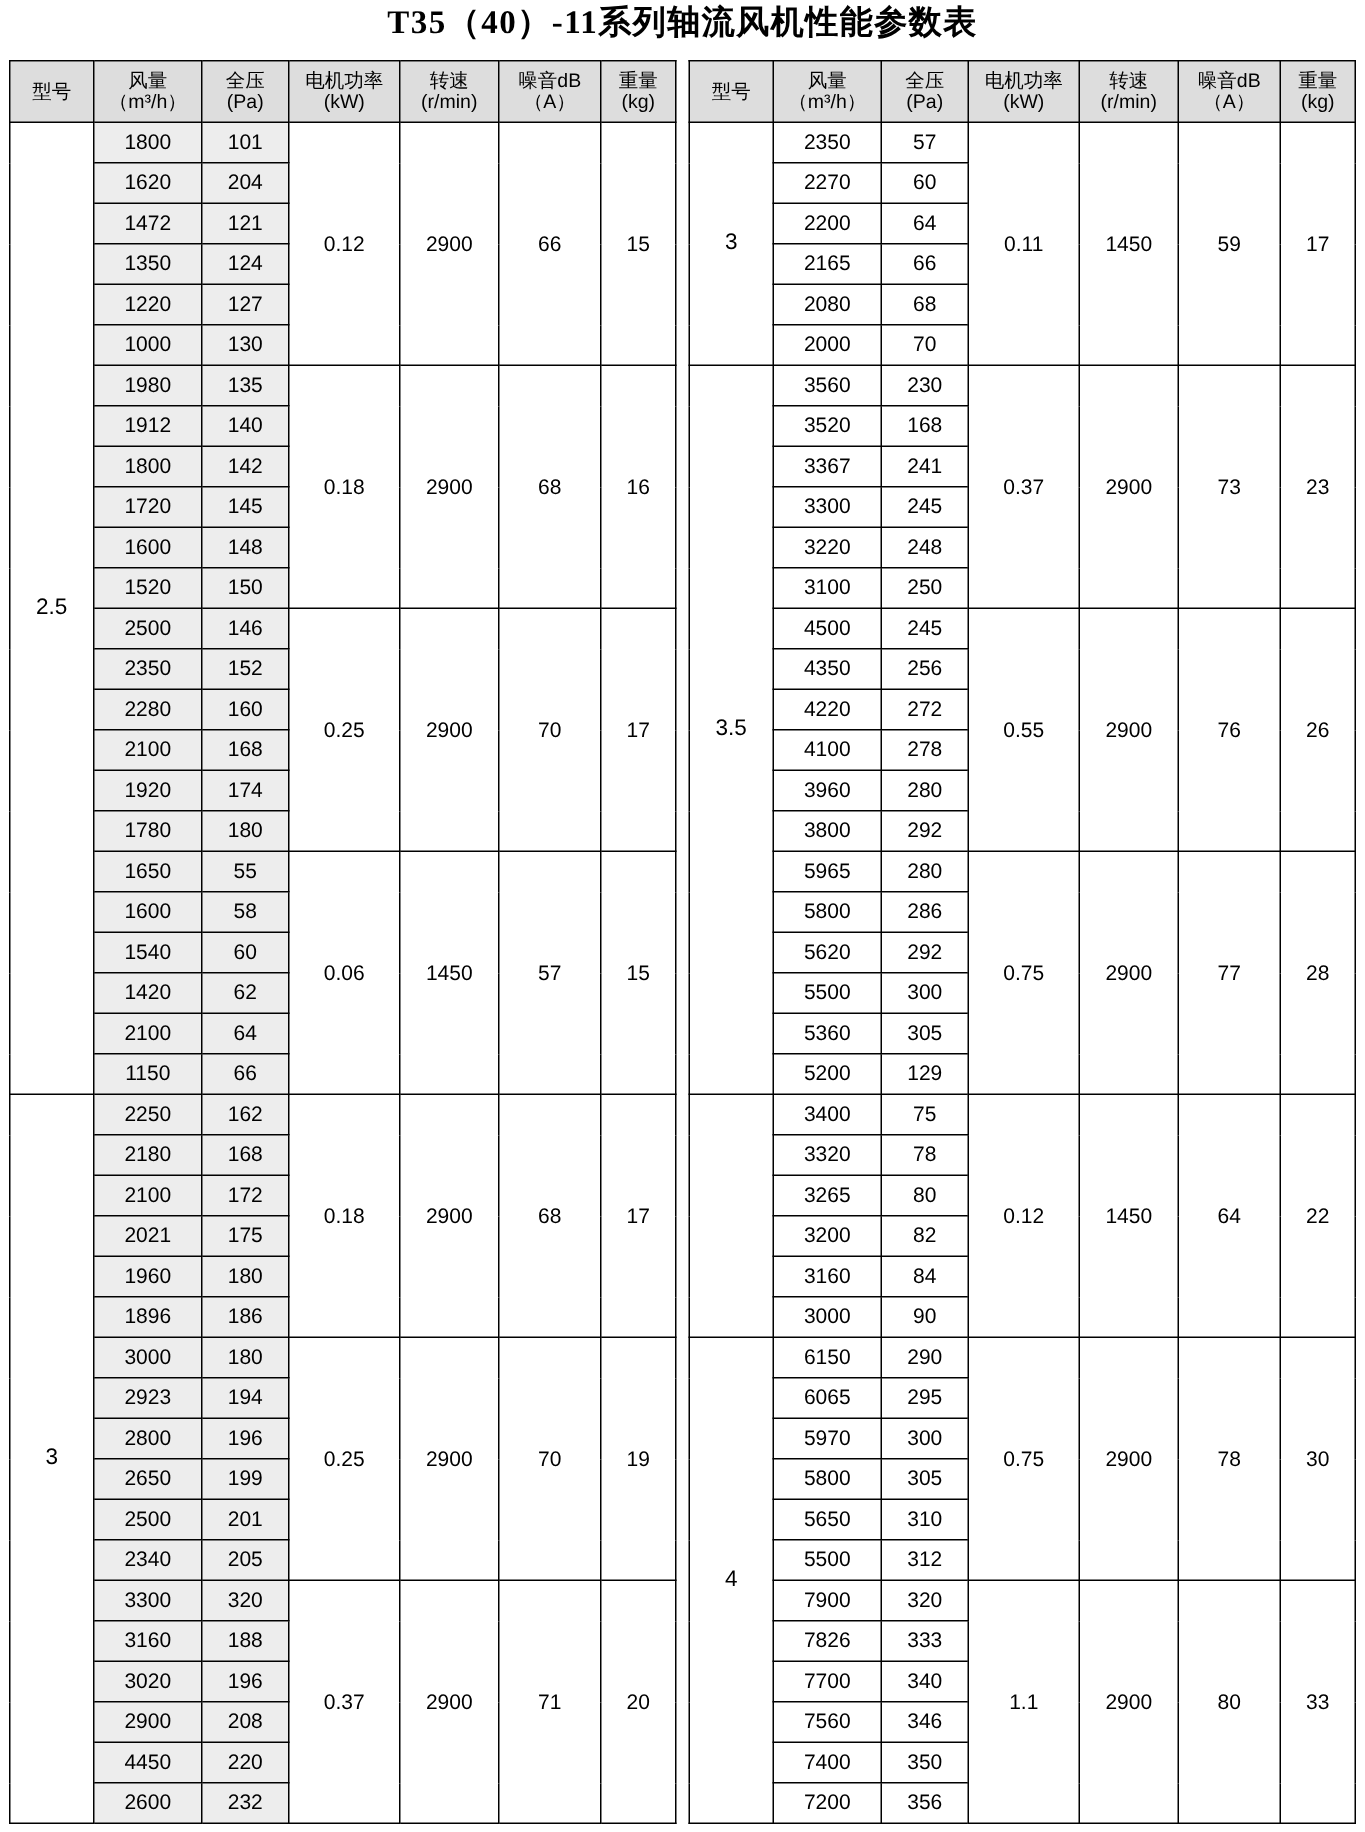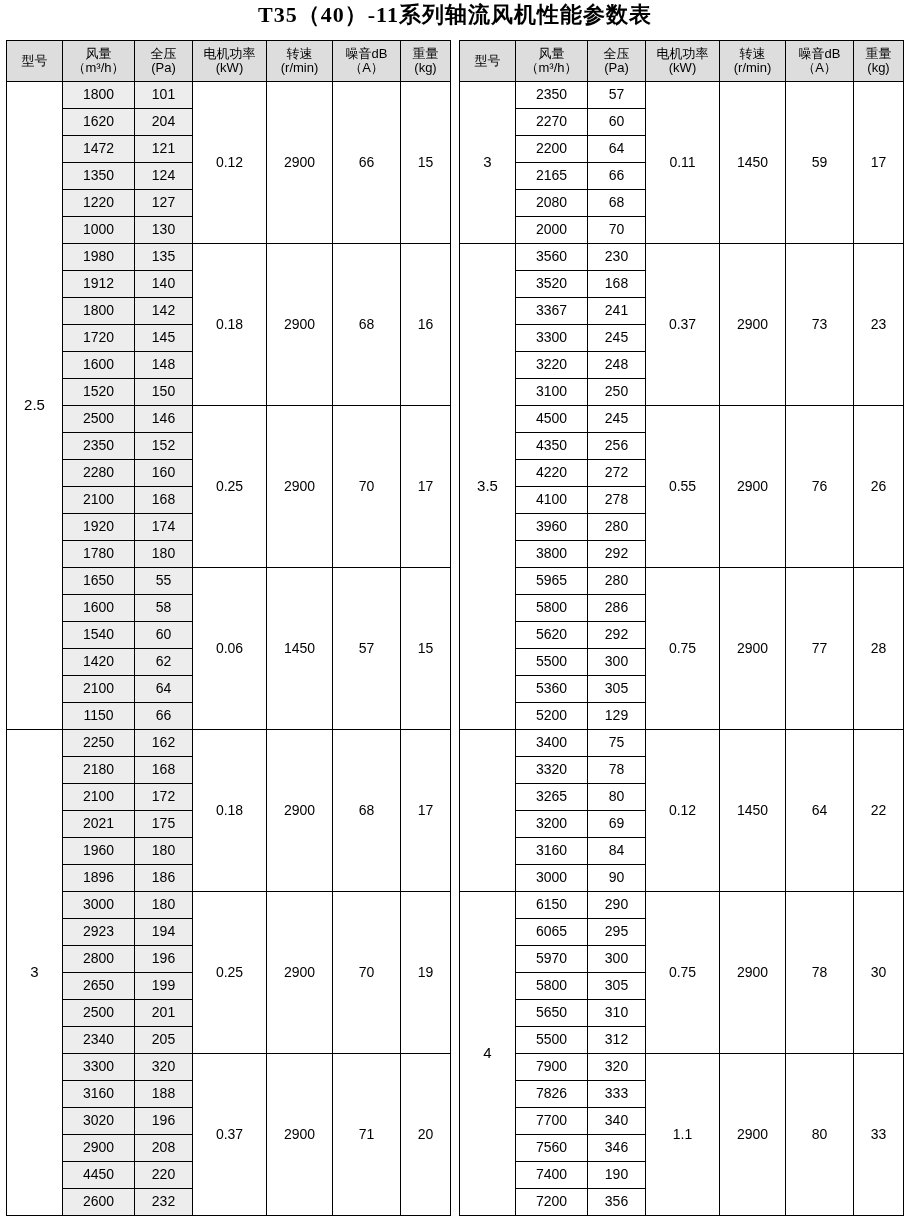--- a/index.html
+++ b/index.html
@@ -501,21 +501,21 @@
           <tr>
             <td>3320</td>
             <td>78</td>
           </tr>
           <tr>
             <td>3265</td>
             <td>80</td>
           </tr>
           <tr>
             <td>3200</td>
-            <td>69</td>
+            <td>82</td>
           </tr>
           <tr>
             <td>3160</td>
             <td>84</td>
           </tr>
           <tr>
             <td>3000</td>
             <td>90</td>
           </tr>
           <tr>
@@ -562,21 +562,21 @@
           <tr>
             <td>7700</td>
             <td>340</td>
           </tr>
           <tr>
             <td>7560</td>
             <td>346</td>
           </tr>
           <tr>
             <td>7400</td>
-            <td>190</td>
+            <td>350</td>
           </tr>
           <tr>
             <td>7200</td>
             <td>356</td>
           </tr>
         </tbody>
     </table>
 
   </div>
 </div>

